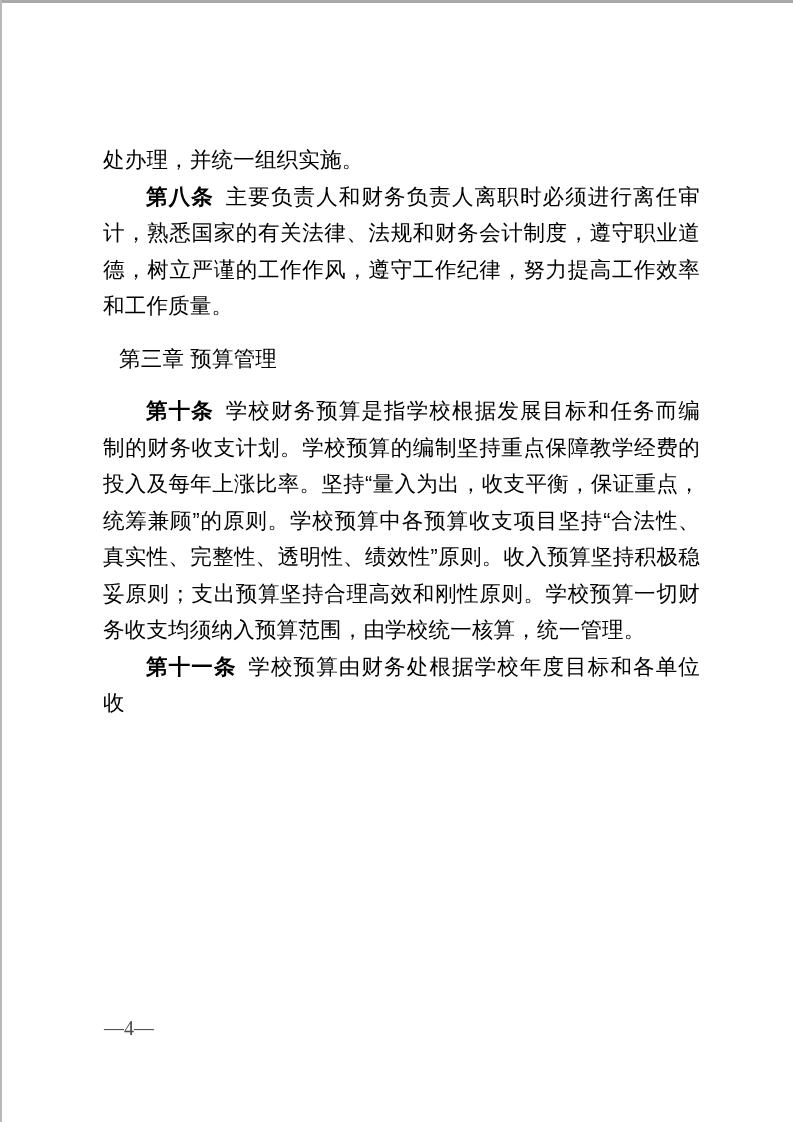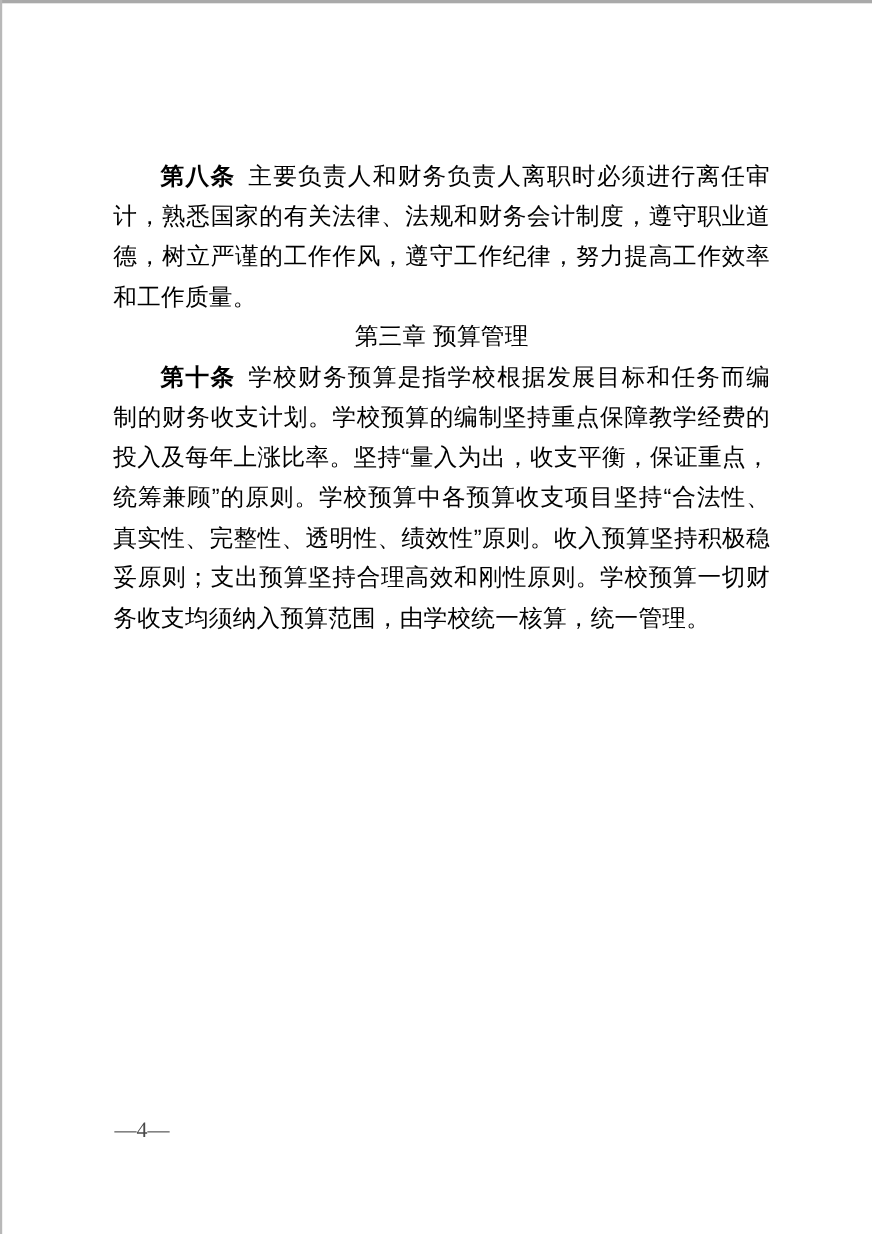--- a/index.html
+++ b/index.html
@@ -50,24 +50,23 @@
   }
   .para-label {
     font-weight: bold;
     margin-right: 0.55em;
   }
   .para-label:empty {
     display: none;
     margin-right: 0;
   }
   .chapter-heading {
-    margin: 0;
+    margin: 16px;
     padding: 0;
     text-indent: 0;
-    text-align: center;
     font-weight: normal;
     font-size: 21.5px;
     line-height: 36.5px;
   }
   .footer-page-number {
     position: absolute;
     left: 104px;
     top: 1016px;
     font-family: "Liberation Serif", "DejaVu Serif", serif;
     font-size: 20px;
@@ -78,29 +77,31 @@
 </head>
 <body>
 
 <div class="page">
 
   <div class="scan-edge-top"></div>
   <div class="scan-edge-left"></div>
 
   <div class="content">
 
+    <p class="para no-indent"><span>处办理，并统一组织实施。</span></p>
 
     <p class="para"><b class="para-label">第八条</b><span>主要负责人和财务负责人离职时必须进行离任审计，熟悉国家的有关法律、法规和财务会计制度，遵守职业道德，树立严谨的工作作风，遵守工作纪律，努力提高工作效率和工作质量。</span></p>
 
 
 
 
 
     <h2 class="chapter-heading">第三章 预算管理</h2>
 
     <p class="para"><b class="para-label">第十条</b><span>学校财务预算是指学校根据发展目标和任务而编制的财务收支计划。学校预算的编制坚持重点保障教学经费的投入及每年上涨比率。坚持“量入为出，收支平衡，保证重点，统筹兼顾”的原则。学校预算中各预算收支项目坚持“合法性、真实性、完整性、透明性、绩效性”原则。收入预算坚持积极稳妥原则；支出预算坚持合理高效和刚性原则。学校预算一切财务收支均须纳入预算范围，由学校统一核算，统一管理。</span></p>
 
+    <p class="para"><b class="para-label">第十一条</b><span>学校预算由财务处根据学校年度目标和各单位收</span></p>
 
   </div>
 
   <div class="footer-page-number">—4—</div>
 
 </div>
 
 </body></html>

